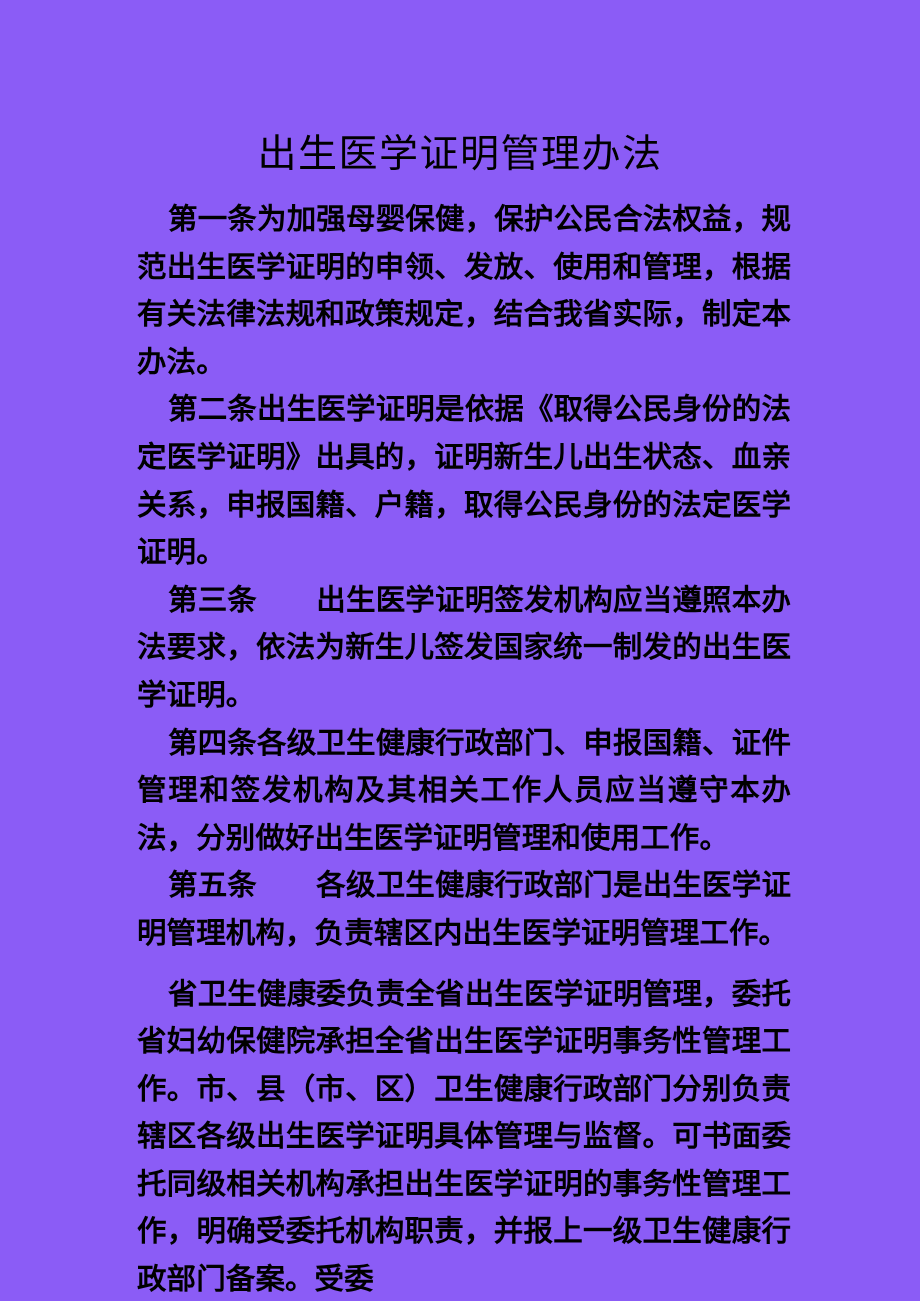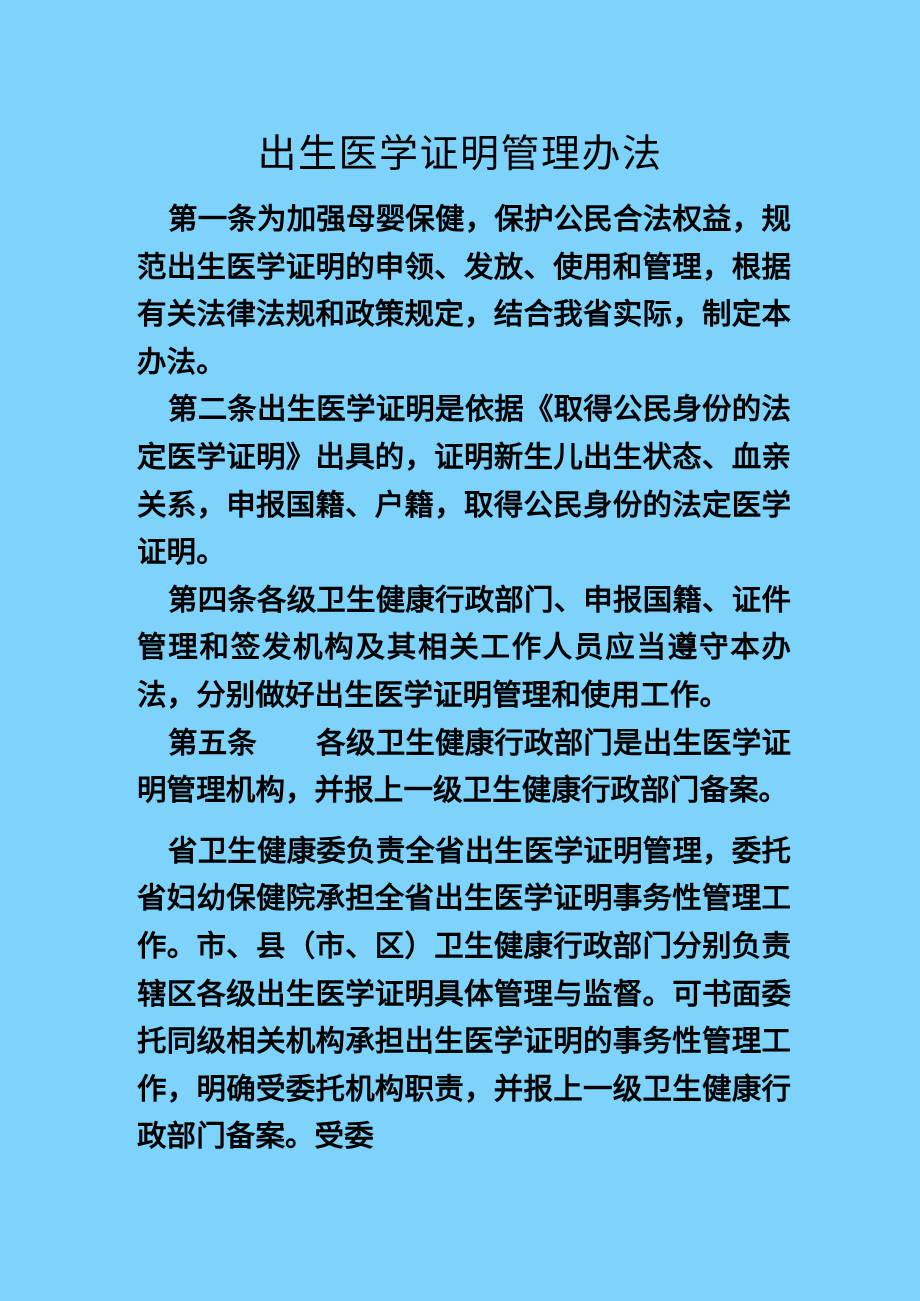--- a/index.html
+++ b/index.html
@@ -14,21 +14,21 @@
     overflow: hidden;
     font-family: "Liberation Serif", "DejaVu Serif", serif;
     color: #000000;
     -webkit-font-smoothing: antialiased;
   }
 
   .page {
     position: relative;
     width: 920px;
     height: 1301px;
-    background: #7dd3fc;
+    background: #8b5cf6;
     box-sizing: border-box;
   }
 
   
   .doc-title {
     position: absolute;
     left: 0;
     top: 104px;
     width: 920px;
     text-align: center;
@@ -80,25 +80,26 @@
 
   <h1 class="doc-title">出生医学证明管理办法</h1>
 
   <div class="body-block">
 
 
     <p class="para indent">第一条为加强母婴保健，保护公民合法权益，规范出生医学证明的申领、发放、使用和管理，根据有关法律法规和政策规定，结合我省实际，制定本办法。</p>
 
     <p class="para indent">第二条出生医学证明是依据《取得公民身份的法定医学证明》出具的，证明新生儿出生状态、血亲关系，申报国籍、户籍，取得公民身份的法定医学证明。</p>
 
+    <p class="para indent">第三条　　出生医学证明签发机构应当遵照本办法要求，依法为新生儿签发国家统一制发的出生医学证明。</p>
 
     <p class="para indent">第四条各级卫生健康行政部门、申报国籍、证件管理和签发机构及其相关工作人员应当遵守本办法，分别做好出生医学证明管理和使用工作。</p>
 
 
-    <p class="para indent">第五条　　各级卫生健康行政部门是出生医学证明管理机构，并报上一级卫生健康行政部门备案。</p>
+    <p class="para indent">第五条　　各级卫生健康行政部门是出生医学证明管理机构，负责辖区内出生医学证明管理工作。</p>
 
     <div class="spacer-md"></div>
 
     <p class="para indent">省卫生健康委负责全省出生医学证明管理，委托省妇幼保健院承担全省出生医学证明事务性管理工作。市、县（市、区）卫生健康行政部门分别负责辖区各级出生医学证明具体管理与监督。可书面委托同级相关机构承担出生医学证明的事务性管理工作，明确受委托机构职责，并报上一级卫生健康行政部门备案。受委</p>
 
   </div>
 
 </div>
 
 </body></html>

